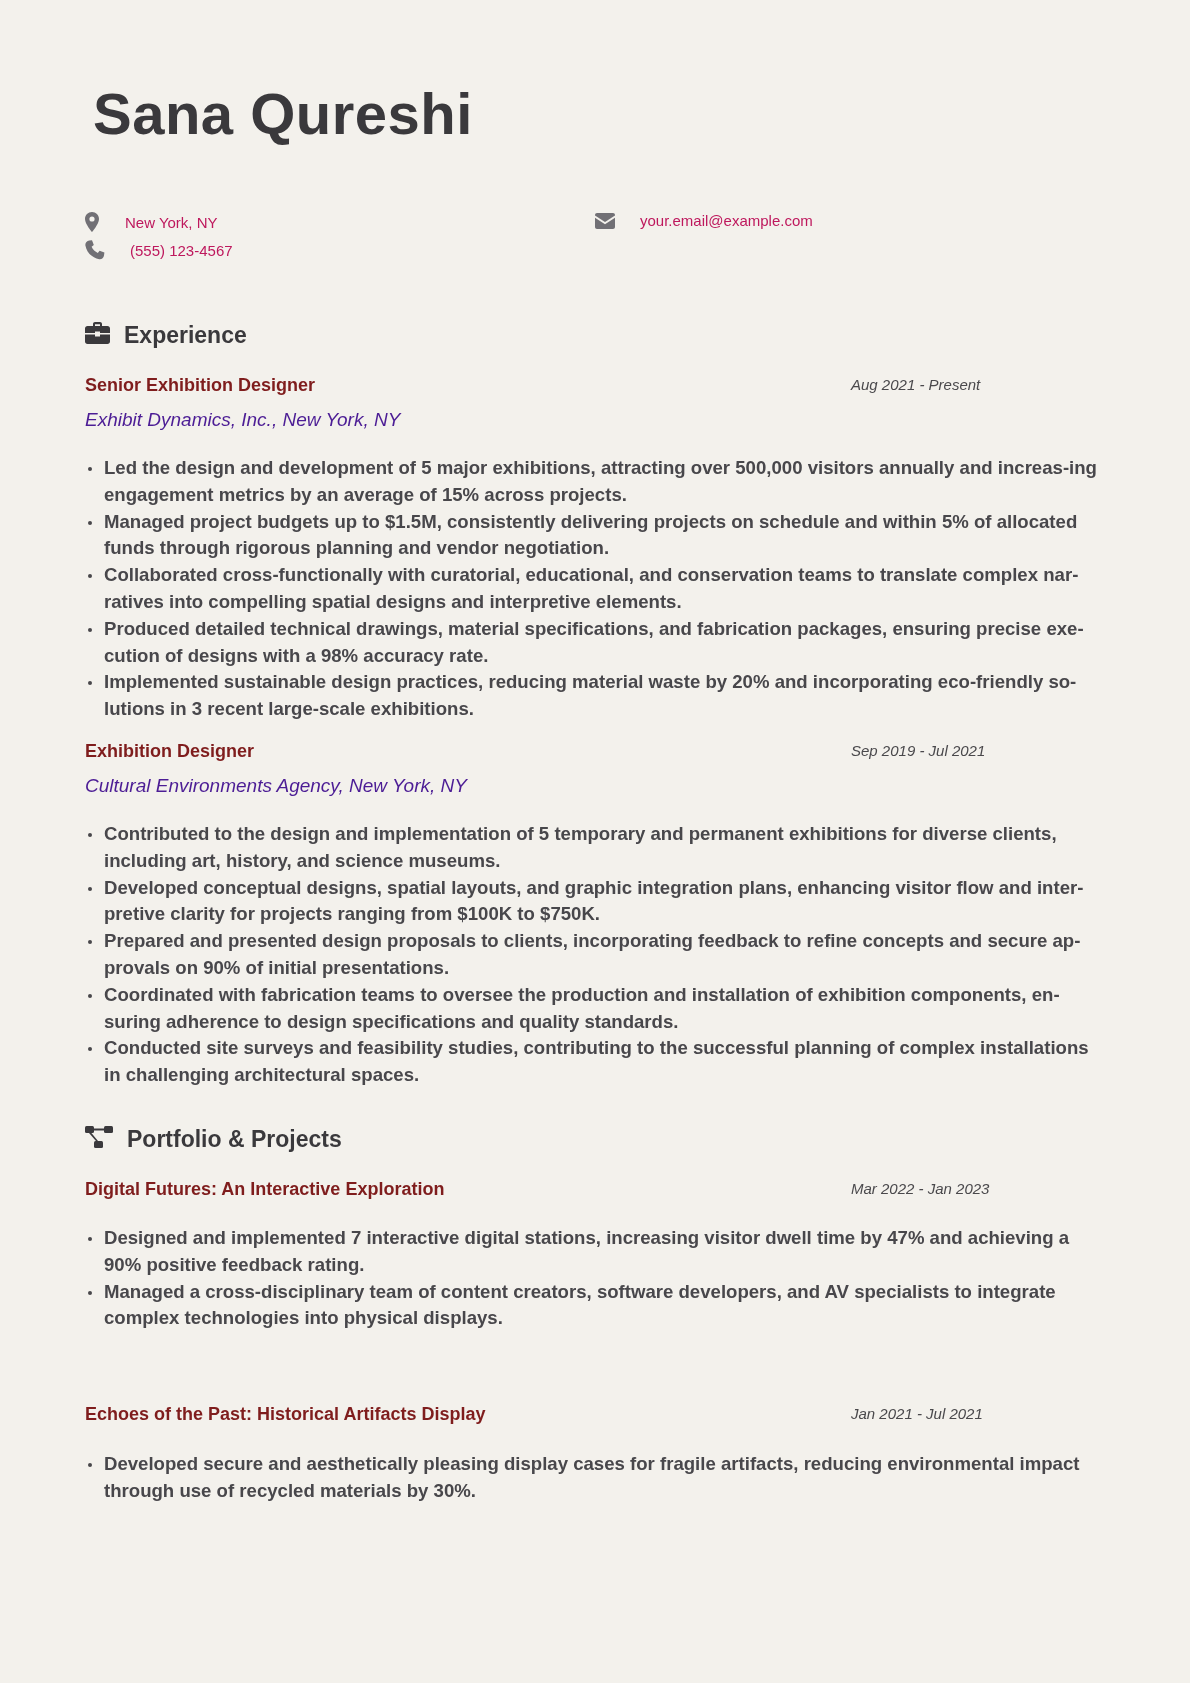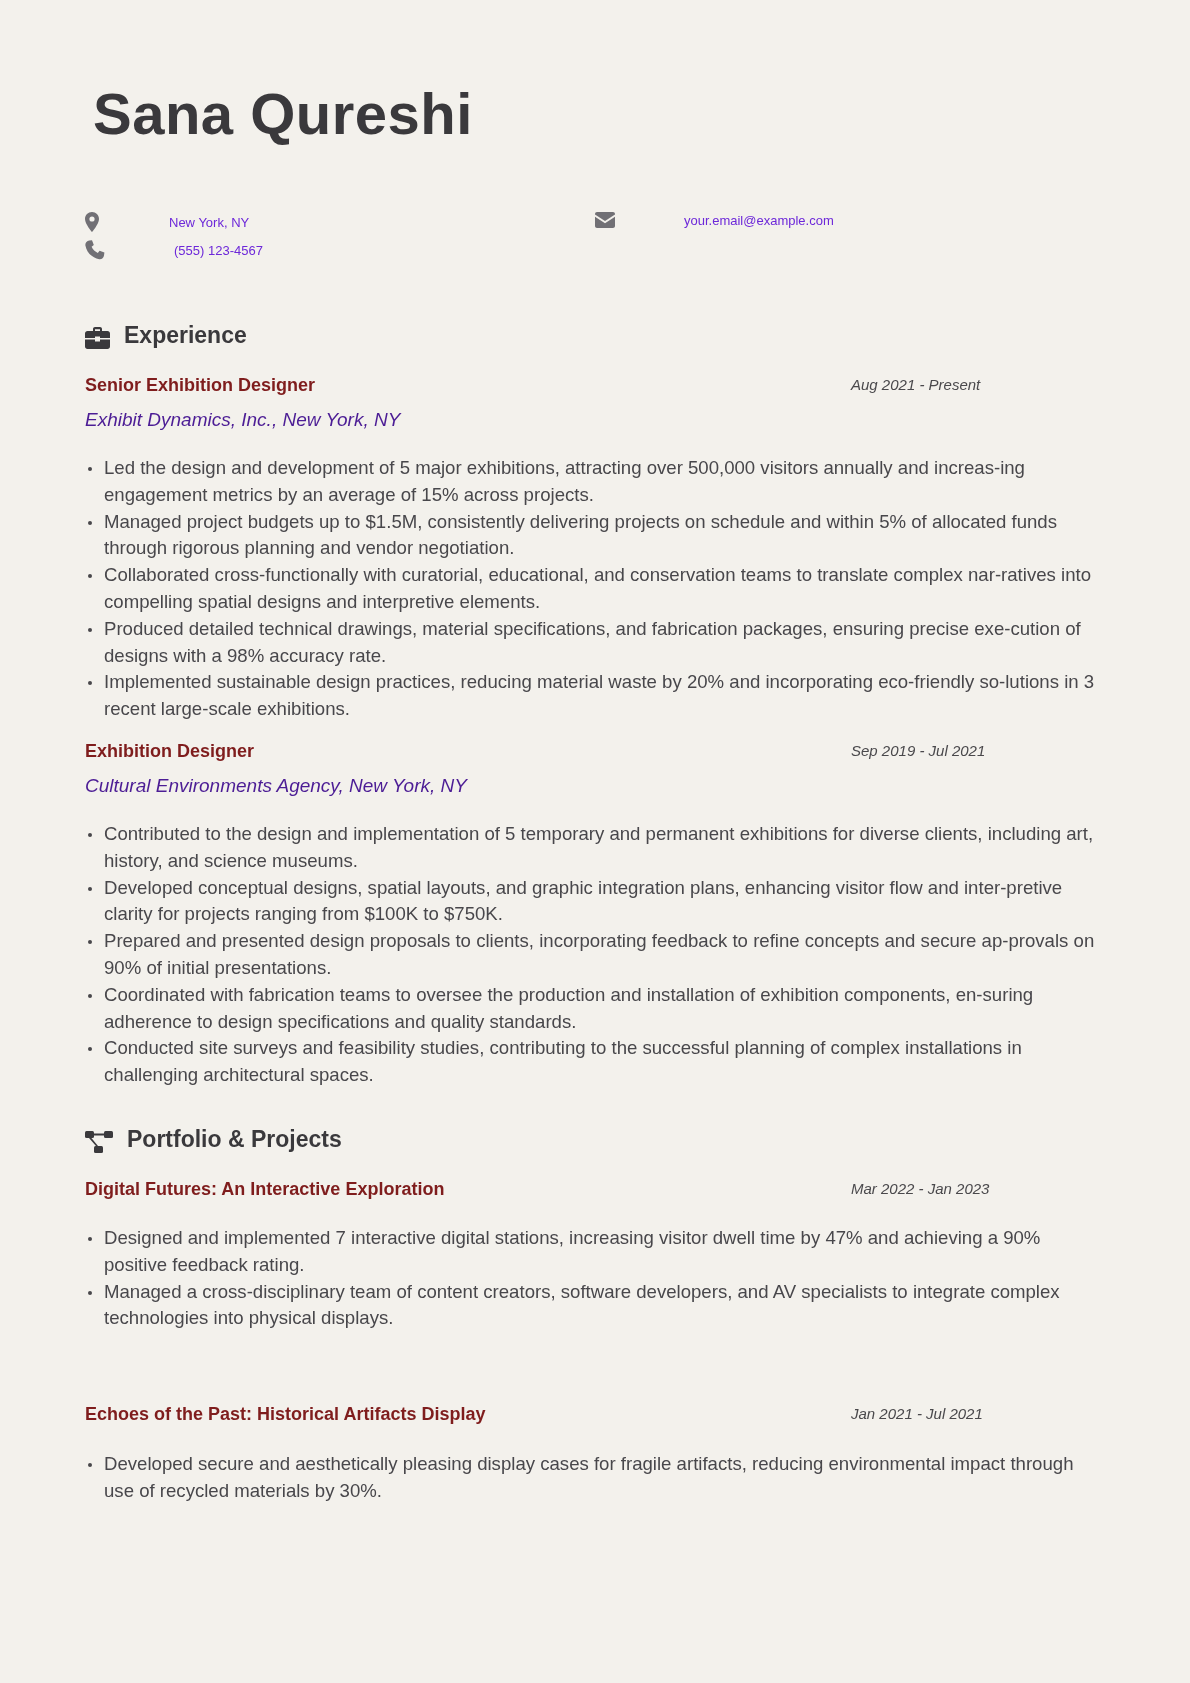--- a/index.html
+++ b/index.html
@@ -10,36 +10,36 @@
     color: #3b3a3c;
     position: relative;
     overflow: hidden;
   }
   .page { position: absolute; left: 85px; top: 0; width: 1020px; }
   .name {
     position: absolute; top: 72px; left: 0;
     font-size: 58px; font-weight: bold; letter-spacing: 0.5px;
     color: #3a393c; margin: 8px;
   }
-  .contact-row { position: absolute; display: flex; align-items: center; color: #6d28d9; font-size: 13px; gap: 44px; }
+  .contact-row { position: absolute; display: flex; align-items: center; color: #be185d; font-size: 15px; }
   .contact-row svg { fill: #717075; }
   .ci-loc { top: 212px; left: 0; }
   .ci-phone { top: 240px; left: 0; }
   .ci-email { top: 212px; left: 510px; }
   .section-title {
-    position: absolute; left: 0; display: flex; align-items: flex-end;
+    position: absolute; left: 0; display: flex; align-items: flex-start;
     font-size: 23px; font-weight: bold; color: #3a393c;
   }
   .section-title svg { fill: #3a393c; margin-right: 14px; }
   .entry-title { position: absolute; left: 0; font-size: 18px; font-weight: bold; color: #7f1d1d; }
   .entry-date { position: absolute; left: 766px; font-size: 15px; font-style: italic; color: #4a494c; }
   .entry-sub { position: absolute; left: 0; font-size: 19px; font-style: italic; color: #4c1d95; }
   ul.bullets {
     position: absolute; left: 0; width: 1020px; margin: 0; padding: 0;
-    list-style: none; font-size: 18.6px; line-height: 26.8px; color: #48474b;
+    list-style: none; font-size: 18.6px; line-height: 26.8px; color: #48474b; font-weight: bold;
   }
   ul.bullets li { position: relative; padding-left: 19px; }
   ul.bullets li::before {
     content: ""; position: absolute; left: 3px; top: 12px;
     width: 4px; height: 4px; border-radius: 50%; background: #48474b;
   }
 </style>
 </head>
 <body>
 

